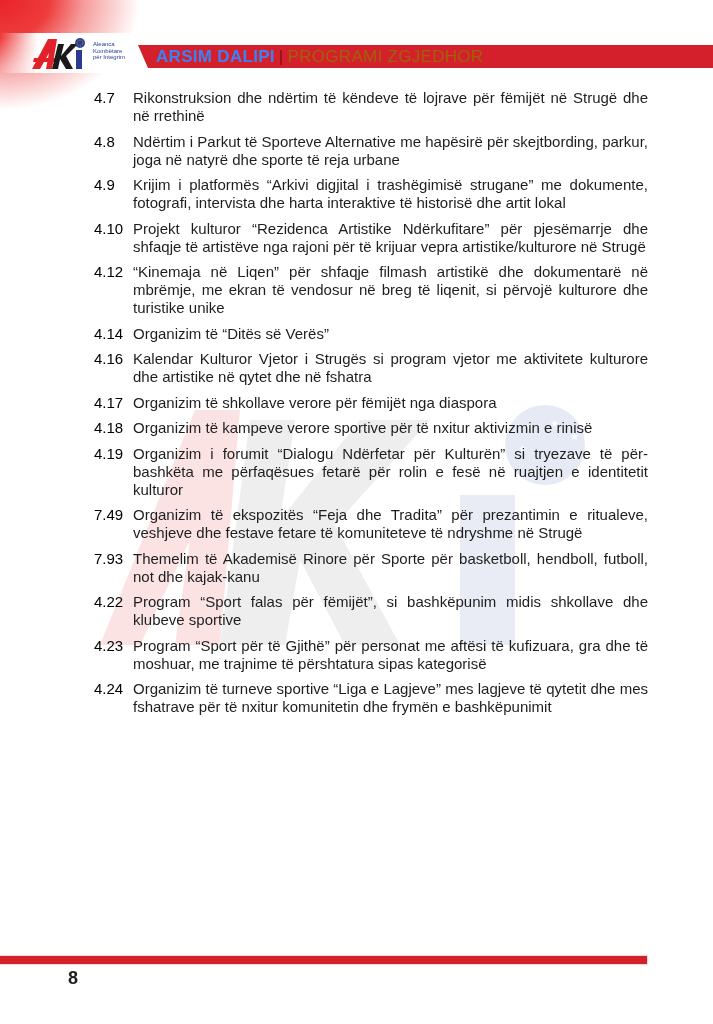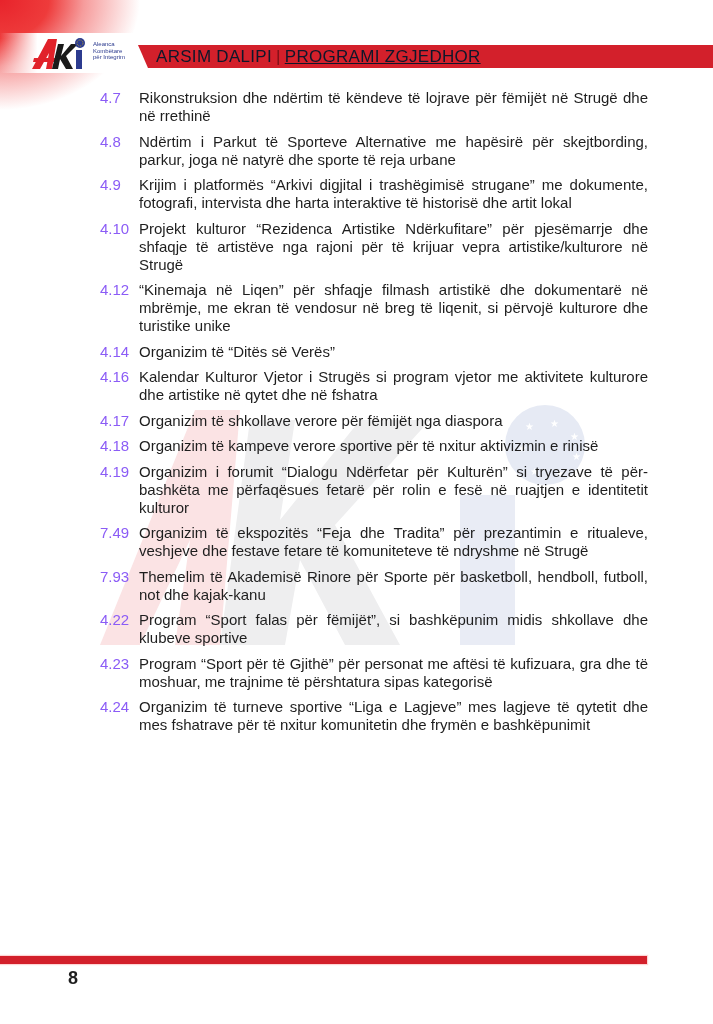--- a/index.html
+++ b/index.html
@@ -60,32 +60,31 @@
       position: absolute;
       left: 156px; top: 14px;
       height: 22px;
       display: flex;
       align-items: center;
       white-space: nowrap;
       font-size: 17px;
       letter-spacing: 0.3px;
     }
     .header-name {
-      color: #0f172a;
-      font-weight: normal;
+      color: #3b82f6;
+      font-weight: bold;
     }
     .header-sep {
       color: #7a1016;
       font-weight: normal;
       margin: 0 4px;
     }
     .header-subtitle {
-      color: #0f172a;
+      color: #a16207;
       font-weight: normal;
-      text-decoration: underline;
     }
 
     
     .watermark {
       position: absolute;
       left: 100px; top: 380px;
       width: 500px; height: 265px;
       pointer-events: none;
     }
 
@@ -96,22 +95,21 @@
       width: 554px;
     }
     .item {
       display: flex;
       margin-bottom: 7.5px;
       font-size: 15px;
       line-height: 18px;
     }
     .item-num {
       flex: 0 0 39px;
-      color: #8b5cf6;
-      margin-left: 6px;
+      color: #000000;
     }
     .item-text {
       flex: 1;
       text-align: justify;
       hyphens: manual;
     }
 
     
     .footer-line {
       position: absolute;

